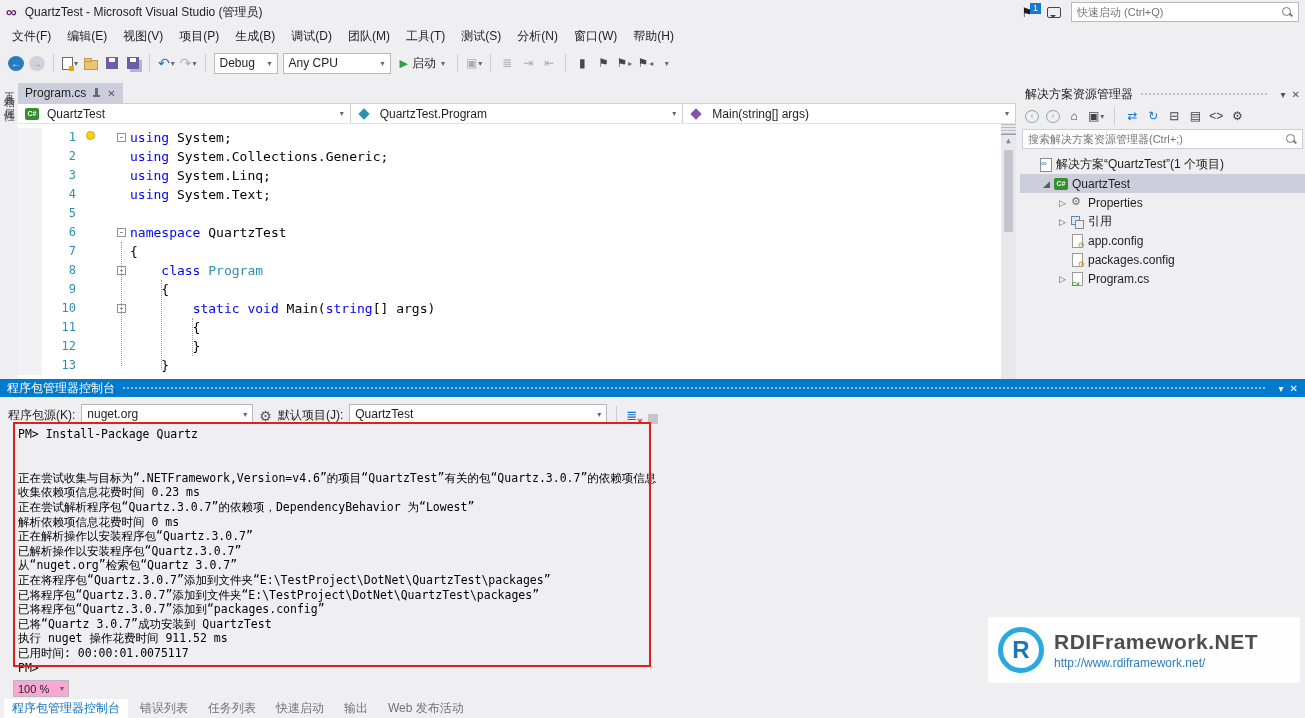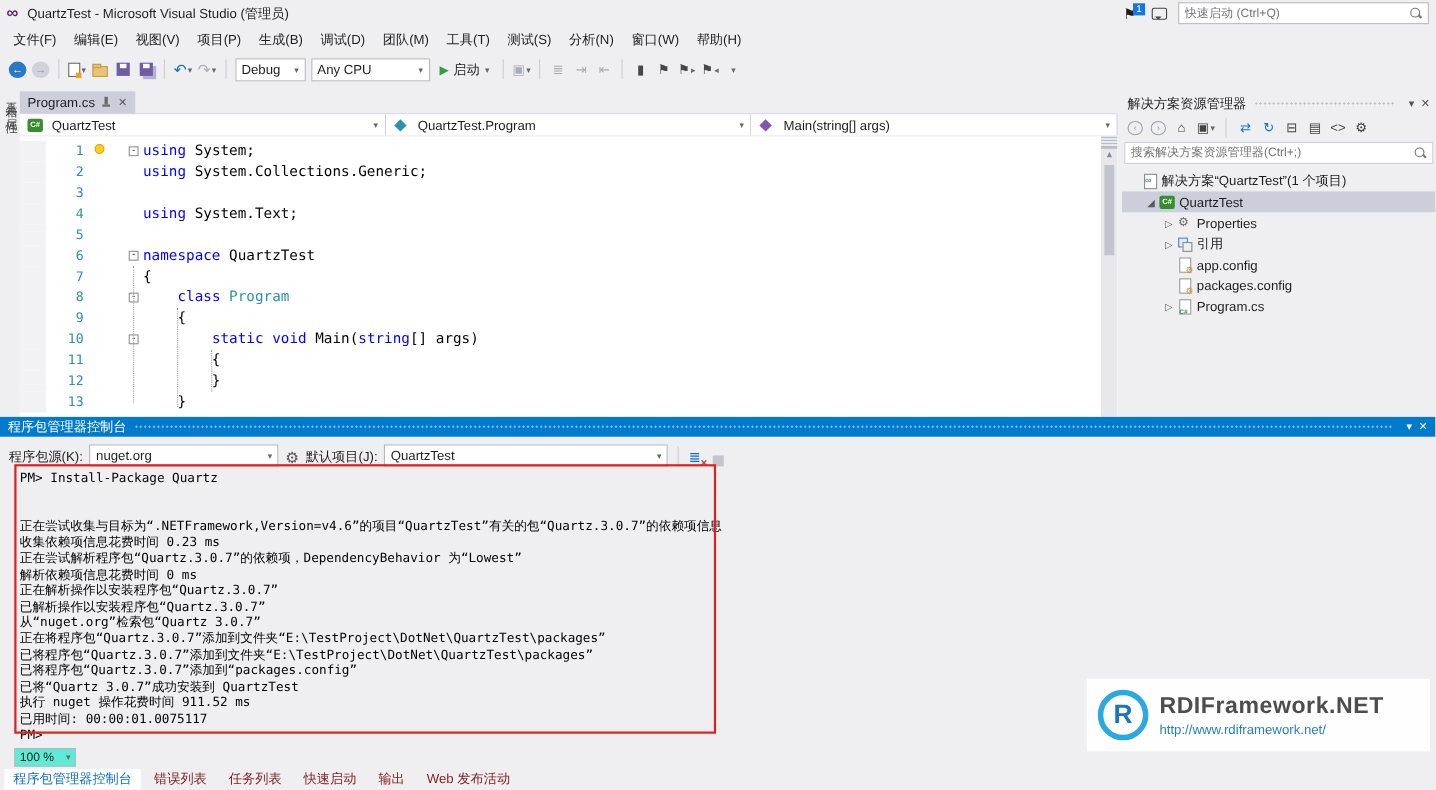--- a/index.html
+++ b/index.html
@@ -127,23 +127,23 @@
   .gear{font-size:14px;color:#555;}
   .clear-ic{position:relative;width:16px;height:14px;}
   .clear-ic::before{content:"≣";position:absolute;left:0;top:-2px;font-size:13px;color:#0e70c0;}
   .clear-ic::after{content:"✕";position:absolute;right:-1px;bottom:-2px;font-size:8px;color:#c0392b;font-weight:bold;}
   .stop-ic{width:10px;height:10px;background:#c3c6cd;}
   #console-lines{position:relative;padding:3px 0 0 18px;font-family:"DejaVu Sans Mono",monospace;font-size:11.5px;line-height:14.6px;color:#000;}
   .console-line{height:14.6px;white-space:pre;}
   .red-box{position:absolute;left:13px;top:43px;width:638px;height:245px;border:2px solid #e01f1f;pointer-events:none;}
 
   
-  .zoom-box{position:absolute;left:13px;top:680px;width:56px;height:17px;background:#5eead4;border:1px solid #b8b8c2;display:flex;align-items:center;justify-content:space-between;padding:0 4px;font-size:11px;}
+  .zoom-box{position:absolute;left:13px;top:680px;width:56px;height:17px;background:#f9a8d4;border:1px solid #b8b8c2;display:flex;align-items:center;justify-content:space-between;padding:0 4px;font-size:11px;}
   #bottom-tab-bar{position:absolute;top:698px;left:0;width:1305px;height:20px;display:flex;align-items:center;gap:4px;padding-left:4px;background:#efeff2;}
-  .btab{padding:0 8px;line-height:19px;font-size:12px;color:#7f1d1d;cursor:default;}
+  .btab{padding:0 8px;line-height:19px;font-size:12px;color:#737373;cursor:default;}
   .btab.active{background:#fff;color:#0e70c0;}
 
   
   .watermark{position:absolute;left:988px;top:617px;width:312px;height:66px;background:rgba(255,255,255,.93);display:flex;align-items:center;gap:10px;padding:0 10px;}
   .wm-logo{width:46px;height:46px;border-radius:50%;border:5px solid #2aa9e0;background:#fff;display:flex;align-items:center;justify-content:center;font-size:24px;font-weight:bold;color:#1b75bc;flex:none;}
   .wm-name{font-size:21px;font-weight:bold;color:#4d4d4f;letter-spacing:0.5px;}
   .wm-url{font-size:12px;color:#2a7fc1;margin-top:2px;}
 </style>
 </head>
 <body>
@@ -259,21 +259,21 @@
     <div class="nav-combo">
       <span class="ico ico-method"></span>
       <span>Main(string[] args)</span>
       <span class="dd" style="margin-left:auto;">▾</span>
     </div>
   </div>
   <div class="code-area">
     <div id="code-lines">
         <div class="code-line"><span class="gut"></span><span class="ln">1</span><span class="fold"><span class="fold-box">-</span></span><span class="code-text"><span class="tk-k">using</span><span class="tk-p"> System;</span></span></div>
         <div class="code-line"><span class="gut"></span><span class="ln">2</span><span class="fold"></span><span class="code-text"><span class="tk-k">using</span><span class="tk-p"> System.Collections.Generic;</span></span></div>
-        <div class="code-line"><span class="gut"></span><span class="ln">3</span><span class="fold"></span></div>
+        <div class="code-line"><span class="gut"></span><span class="ln">3</span><span class="fold"></span><span class="code-text"><span class="tk-k">using</span><span class="tk-p"> System.Linq;</span></span></div>
         <div class="code-line"><span class="gut"></span><span class="ln">4</span><span class="fold"></span><span class="code-text"><span class="tk-k">using</span><span class="tk-p"> System.Text;</span></span></div>
         <div class="code-line"><span class="gut"></span><span class="ln">5</span><span class="fold"></span><span class="code-text"></span></div>
         <div class="code-line"><span class="gut"></span><span class="ln">6</span><span class="fold"><span class="fold-box">-</span></span><span class="code-text"><span class="tk-k">namespace</span><span class="tk-p"> QuartzTest</span></span></div>
         <div class="code-line"><span class="gut"></span><span class="ln">7</span><span class="fold"></span><span class="code-text"><span class="tk-p">{</span></span></div>
         <div class="code-line"><span class="gut"></span><span class="ln">8</span><span class="fold"><span class="fold-box">-</span></span><span class="code-text"><span class="tk-p">    </span><span class="tk-k">class</span><span class="tk-p"> </span><span class="tk-t">Program</span></span></div>
         <div class="code-line"><span class="gut"></span><span class="ln">9</span><span class="fold"></span><span class="code-text"><span class="tk-p">    {</span></span></div>
         <div class="code-line"><span class="gut"></span><span class="ln">10</span><span class="fold"><span class="fold-box">-</span></span><span class="code-text"><span class="tk-p">        </span><span class="tk-k">static</span><span class="tk-p"> </span><span class="tk-k">void</span><span class="tk-p"> Main(</span><span class="tk-k">string</span><span class="tk-p">[] args)</span></span></div>
         <div class="code-line"><span class="gut"></span><span class="ln">11</span><span class="fold"></span><span class="code-text"><span class="tk-p">        {</span></span></div>
         <div class="code-line"><span class="gut"></span><span class="ln">12</span><span class="fold"></span><span class="code-text"><span class="tk-p">        }</span></span></div>
         <div class="code-line"><span class="gut"></span><span class="ln">13</span><span class="fold"></span><span class="code-text"><span class="tk-p">    }</span></span></div>

